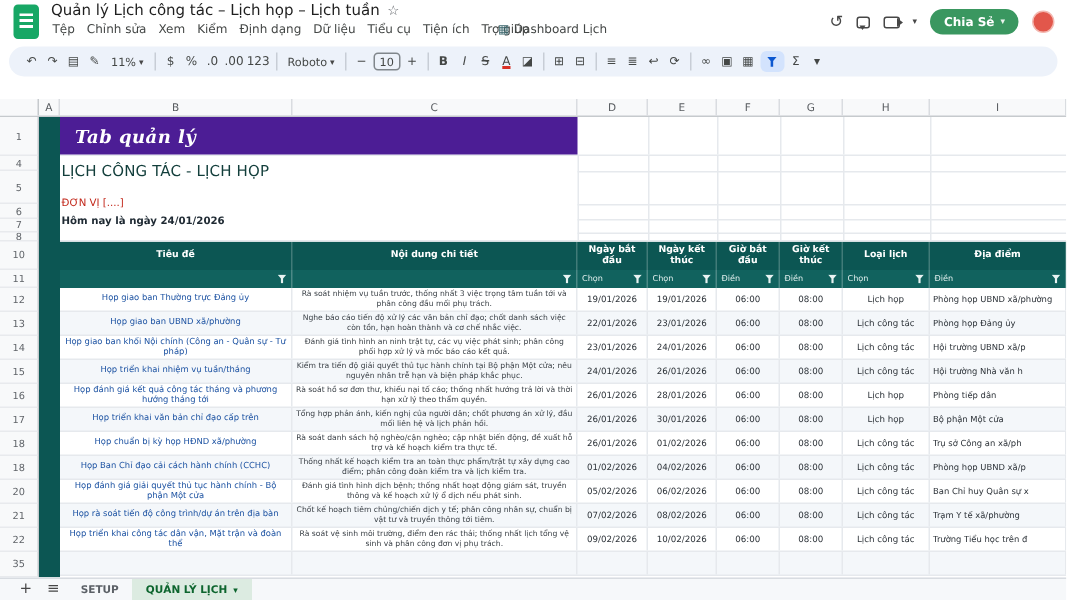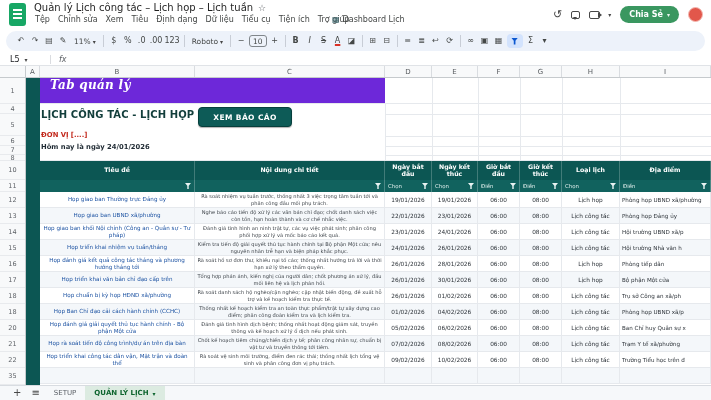--- a/index.html
+++ b/index.html
@@ -70,34 +70,34 @@
     border-bottom:1px solid #e8eaed;overflow:hidden}
   .gutter .gnum:nth-of-type(1){height:26px}.gutter .gnum:nth-of-type(2){height:10px}
   .gutter .gnum:nth-of-type(3){height:22px}.gutter .gnum:nth-of-type(4){height:10px}
   .gutter .gnum:nth-of-type(5){height:9px}.gutter .gnum:nth-of-type(6){height:6px}
   .gutter .gnum:nth-of-type(7){height:19px}.gutter .gnum:nth-of-type(8){height:12px}
   .gutter .gnum:nth-of-type(20){height:17px}
   .colA{position:absolute;left:26px;top:0;width:14px;height:100%;background:#0c5653}
   .content{position:absolute;left:40px;top:0;width:671px;height:100%}
 
   .band1{position:relative;height:26px;background:#fff;border-bottom:1px solid #e6e9ed}
-  .band1 .teal{position:absolute;left:0;top:0;width:345px;height:100%;background:#6d28d9;display:flex;}
+  .band1 .teal{position:absolute;left:0;top:0;width:345px;height:100%;background:#4c1d95;display:flex;align-items:center}
   .script{font-family:"DejaVu Serif","Liberation Serif",serif;font-style:italic;font-weight:600;
     font-size:12px;color:#fff;padding-left:10px;letter-spacing:.3px}
   .v{position:absolute;top:0;bottom:0;width:1px;background:#e6e9ed}
   .h{position:absolute;left:345px;right:0;height:1px;background:#e6e9ed}
 
   .band2{position:relative;height:57px;background:#fff;border-bottom:1px solid #e6e9ed}
-  .big-title{position:absolute;left:1px;top:5px;font-size:10px;font-weight:700;color:#123e3b;
+  .big-title{position:absolute;left:1px;top:5px;font-size:10px;font-weight:400;color:#123e3b;
     letter-spacing:.1px;white-space:nowrap}
   .btn{position:absolute;top:3px;height:20px;border-radius:4px;color:#fff;font-weight:700;font-size:7.5px;
     display:flex;align-items:center;justify-content:center;letter-spacing:.4px;box-shadow:0 1px 1px rgba(0,0,0,.3);cursor:pointer}
   .btn-report{left:158px;width:94px;background:#0d5b57;border:1px solid #063f3c}
   .btn-lich{left:264px;width:64px;background:#a8402a;border:1px solid #76281a}
-  .don-vi{position:absolute;left:1px;top:27px;font-size:6.8px;font-weight:700;color:#c2271a}
+  .don-vi{position:absolute;left:1px;top:27px;font-size:6.8px;font-weight:400;color:#c2271a}
   .today{position:absolute;left:1px;top:39px;font-size:6.8px;font-weight:700;color:#1f2a33}
 
   .thead{display:grid;grid-template-columns:155px 190px 47px 46px 42px 42px 58px 91px;height:19px;background:#0c5653}
   .hcell{display:flex;align-items:center;justify-content:center;text-align:center;font-weight:700;color:#fff;
     font-size:6.2px;line-height:1.1;border-right:1px solid rgba(255,255,255,.22);padding:0 2px;overflow:hidden}
 
   .tfilter{display:grid;grid-template-columns:155px 190px 47px 46px 42px 42px 58px 91px;height:12px;background:#11625e}
   .fcell{display:flex;align-items:center;justify-content:space-between;padding:0 3px;font-size:5.4px;
     color:#dfeeec;border-right:1px solid rgba(255,255,255,.25);overflow:hidden}
   .funnel{width:6px;height:6px;background:#e8f3f2;clip-path:polygon(0 0,100% 0,62% 45%,62% 100%,38% 100%,38% 45%);flex:0 0 auto}
@@ -110,21 +110,21 @@
     padding:0 2px;text-align:center}
   .c0{color:#1c52a2;font-size:5.6px;line-height:1.15}
   .c1{color:#3c4248;font-size:5.1px;line-height:1.2}
   .cd{font-size:5.8px;color:#2c3238}
   .c7{justify-content:flex-start;text-align:left;white-space:nowrap;font-size:5.6px;color:#2c3238}
 
   
   .sheetbar{position:absolute;bottom:0;left:0;right:0;height:15px;background:#f6f8fa;border-top:1px solid #d8dce1;
     display:flex;align-items:center;padding-left:8px;font-size:7.5px;color:#474747}
   .sb-ic{padding:0 5px;font-size:10px;line-height:1;color:#474747}
-  .tab{padding:0 9px;height:100%;display:flex;align-items:center;color:#5b6066;font-size:7px;font-weight:400}
+  .tab{padding:0 9px;height:100%;display:flex;align-items:center;color:#5b6066;font-size:7px;font-weight:700}
   .tab.active{background:#dcebe1;color:#0d652e;font-weight:700;gap:4px}
   .tab .tc{font-size:6px;color:#0d652e}
 </style>
 </head>
 <body>
 
 <div class="stage">
 
   <div class="topbar">
     <div class="sheets-icon">
@@ -132,21 +132,21 @@
       </div>
     <div class="title-wrap">
       <span class="doc-title">Quản lý Lịch công tác – Lịch họp – Lịch tuần</span>
       <span class="star">☆</span>
     </div>
     <div class="menus" data-repeat="app.menu_items">
 
     <span class="menu-item">Tệp</span>
         <span class="menu-item">Chỉnh sửa</span>
         <span class="menu-item">Xem</span>
-        <span class="menu-item">Tiêu</span>
+        <span class="menu-item">Kiểm</span>
         <span class="menu-item">Định dạng</span>
         <span class="menu-item">Dữ liệu</span>
         <span class="menu-item">Tiểu cụ</span>
         <span class="menu-item">Tiện ích</span>
         <span class="menu-item">Trợ giúp</span>
       </div>
     <div class="menus" style="left:auto;right:auto;top:15px;position:absolute;margin-left:0;left:328px;">
       <span class="dash-item">
         <span class="dash-ic">▦</span>
         <span>Dashboard Lịch</span>
@@ -209,29 +209,20 @@
     <span class="tbi">∞</span>
     <span class="tbi">▣</span>
     <span class="tbi">▦</span>
     <span class="tbi-filter">
         <span class="funnel-b"></span>
       </span>
     <span class="tbi">Σ</span>
     <span class="tbi">▾</span>
   </div>
 
-  <div class="fbar">
-    <span class="namebox">
-      <span>L5</span>
-      <span class="caret">▾</span>
-    </span>
-    <span class="fdiv"></span>
-    <span class="fx">fx</span>
-    <span style="flex:1"></span>
-  </div>
 
   <div class="cheads">
     <div class="corner"></div>
     <div style="display:flex;height:100%" data-repeat="grid.col_letters">
 
     <div class="clh">A</div>
         <div class="clh">B</div>
         <div class="clh">C</div>
         <div class="clh">D</div>
         <div class="clh">E</div>
@@ -288,21 +279,20 @@
         </div>
         <div class="v" style="left:392px"></div>
         <div class="v" style="left:438px"></div>
         <div class="v" style="left:480px"></div>
         <div class="v" style="left:522px"></div>
         <div class="v" style="left:580px"></div>
       </div>
 
       <div class="band2">
         <span class="big-title">LỊCH CÔNG TÁC - LỊCH HỌP</span>
-        <span class="btn btn-report">XEM BÁO CÁO</span>
         <span class="don-vi">ĐƠN VỊ [....]</span>
         <span class="today">Hôm nay là ngày 24/01/2026</span>
         <div class="v" style="left:345px"></div>
         <div class="v" style="left:392px"></div>
         <div class="v" style="left:438px"></div>
         <div class="v" style="left:480px"></div>
         <div class="v" style="left:522px"></div>
         <div class="v" style="left:580px"></div>
         <div class="h" style="top:10px"></div>
         <div class="h" style="top:32px"></div>

